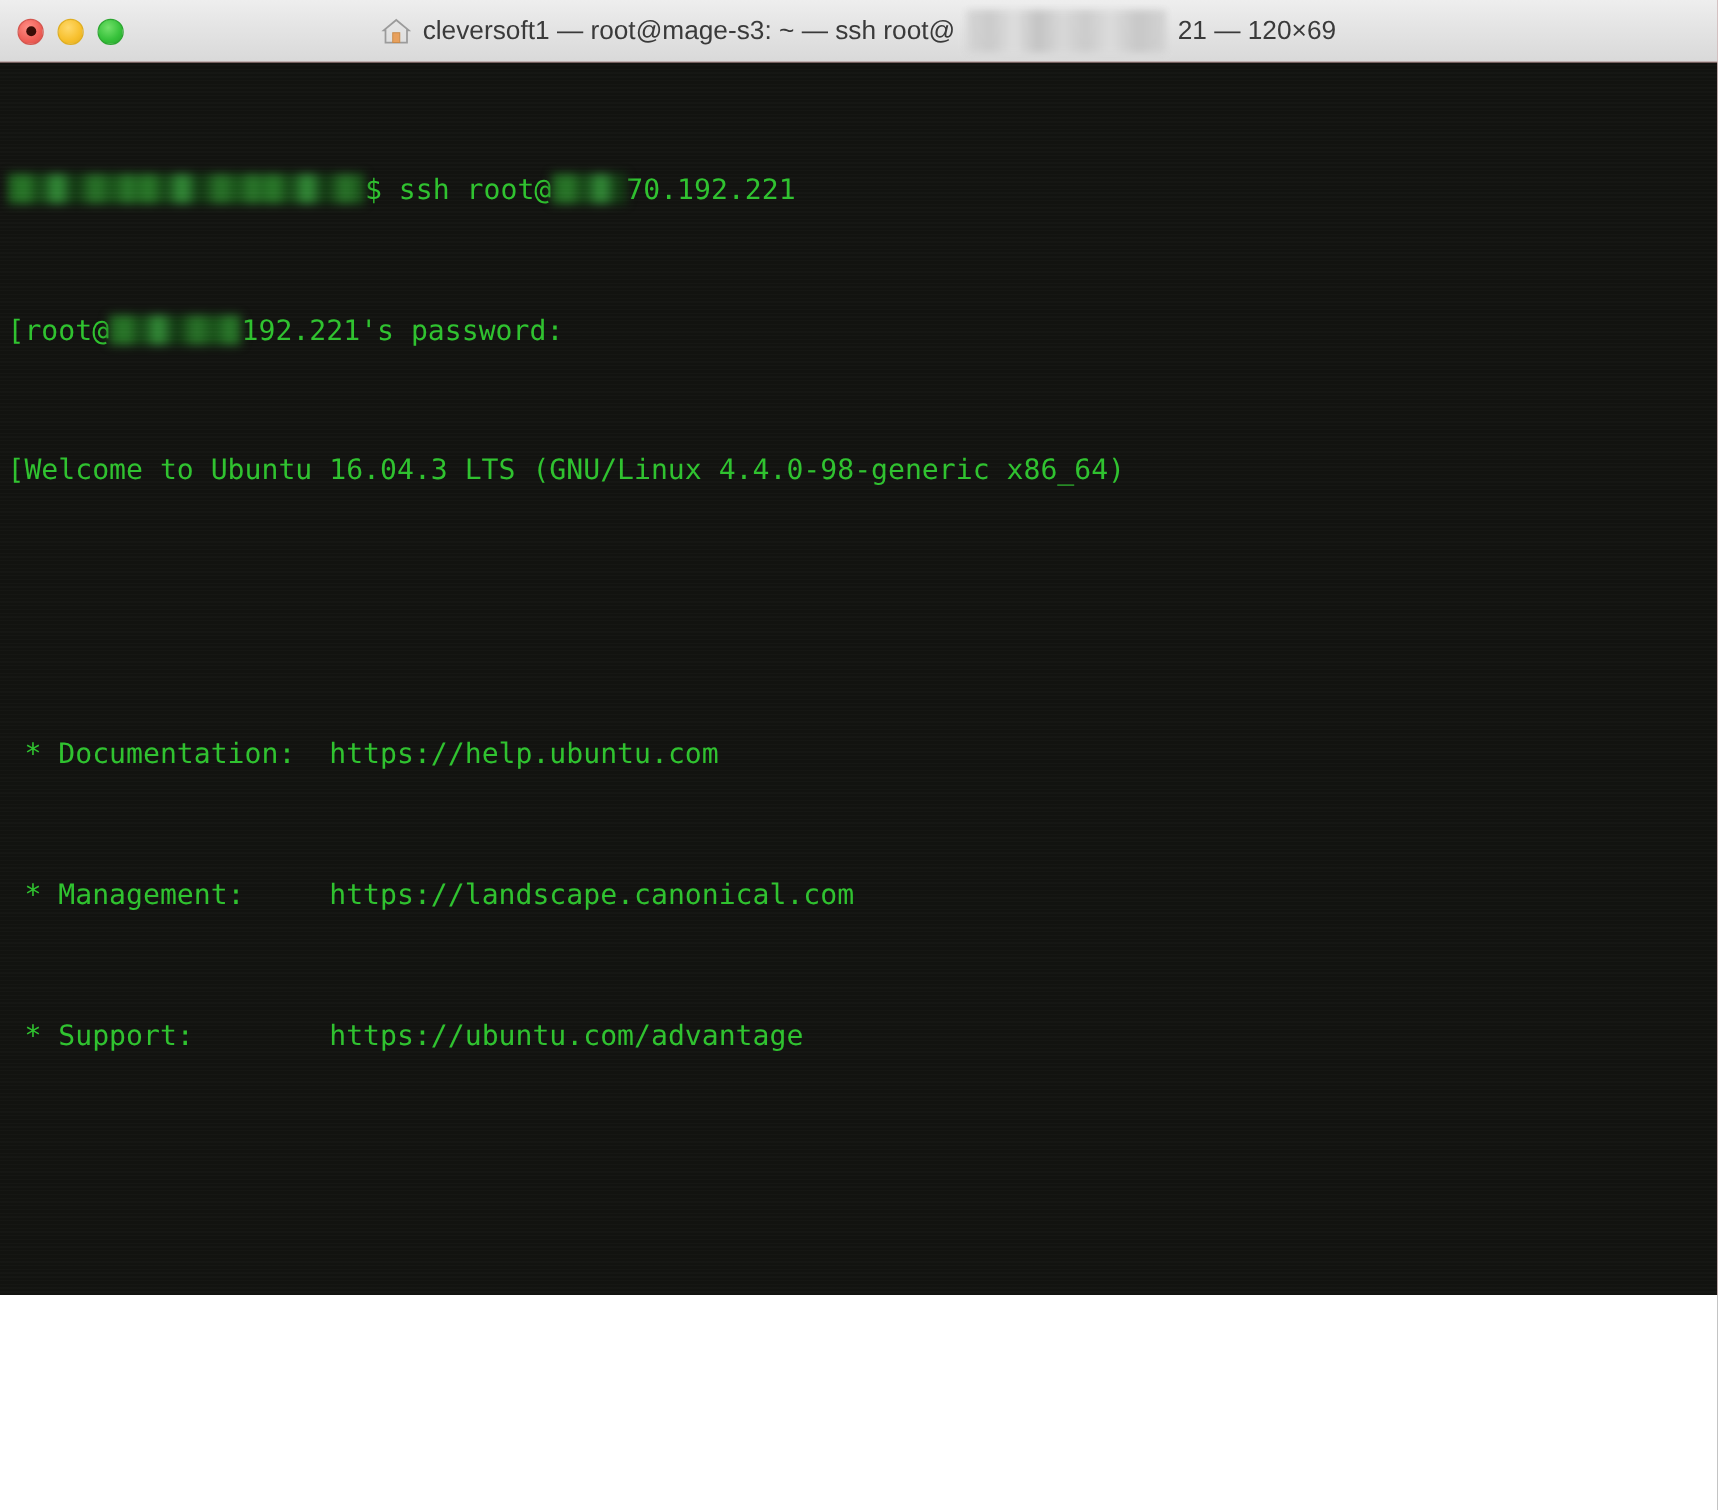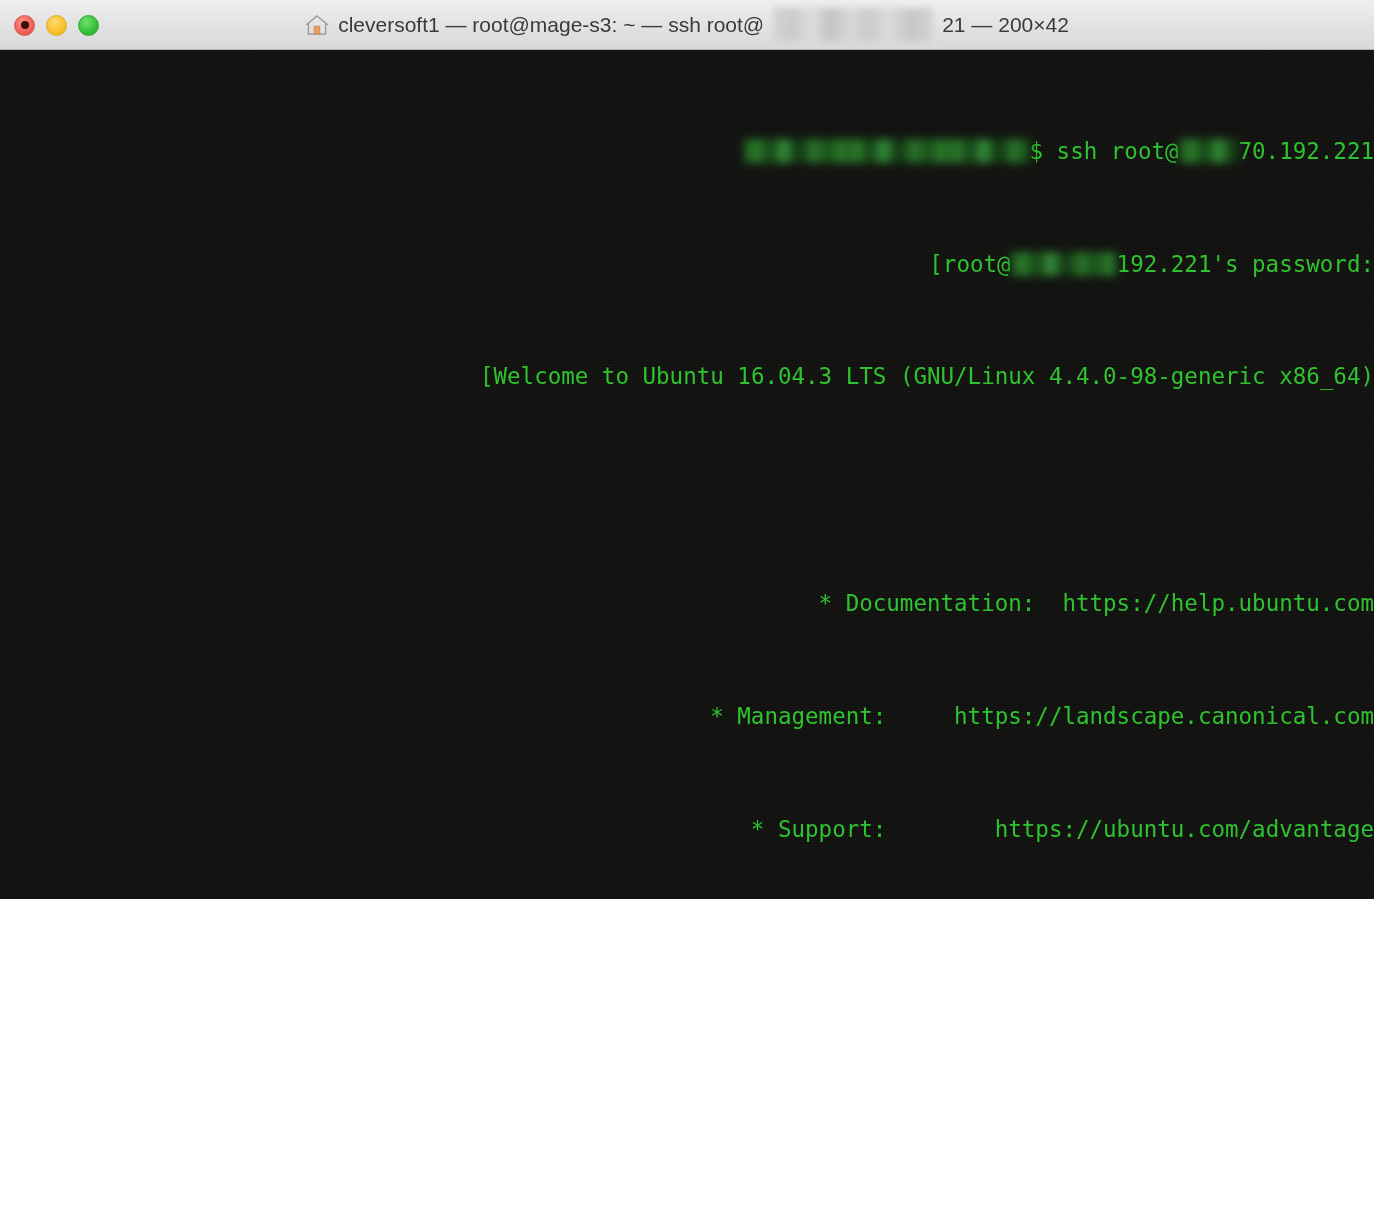--- a/index.html
+++ b/index.html
@@ -9,25 +9,24 @@
   }
   body {
     width: 1374px;
     height: 1208px;
     overflow: hidden;
     font-family: "Liberation Sans", sans-serif;
   }
 
   #window {
     width: 1374px;
-    height: 899px;
+    height: 1036px;
     position: relative;
     overflow: hidden;
     background: #fca5a5;
-    text-align: right;
   }
 
   
   #titlebar {
     position: relative;
     height: 50px;
     width: 100%;
     box-sizing: border-box;
     background: linear-gradient(to bottom, #eeeeee 0%, #e4e4e4 45%, #d9d9d9 100%);
     border-bottom: 1px solid #b2b2b2;
@@ -176,21 +175,21 @@
 
     <div id="title-center">
       <span>
         <svg id="home-icon" width="24" height="24" viewBox="0 0 24 24">
           <path d="M12 3 L22 11.2 L20.6 11.2 L20.6 21 L3.4 21 L3.4 11.2 L2 11.2 Z" fill="none" stroke="#9b9b9b" stroke-width="1.4"></path>
           <rect x="9.2" y="13.2" width="5.6" height="7.8" fill="#e8a05c" stroke="#c98a4a" stroke-width="0.8"></rect>
         </svg>
       </span>
       <span class="t-part">cleversoft1 — root@mage-s3: ~ — ssh root@</span>
       <span class="title-redaction"></span>
-      <span class="t-part">21 — 200×42</span>
+      <span class="t-part">21 — 120×69</span>
     </div>
   </div>
 
   <div id="terminal">
 
     <div class="selection-band" style="left:676px; top:1022px; width:238px; height:26px;"></div>
     <div class="selection-band" style="left:676px; top:1032px; width:243px; height:22px;"></div>
 
     <div id="screen">
 

